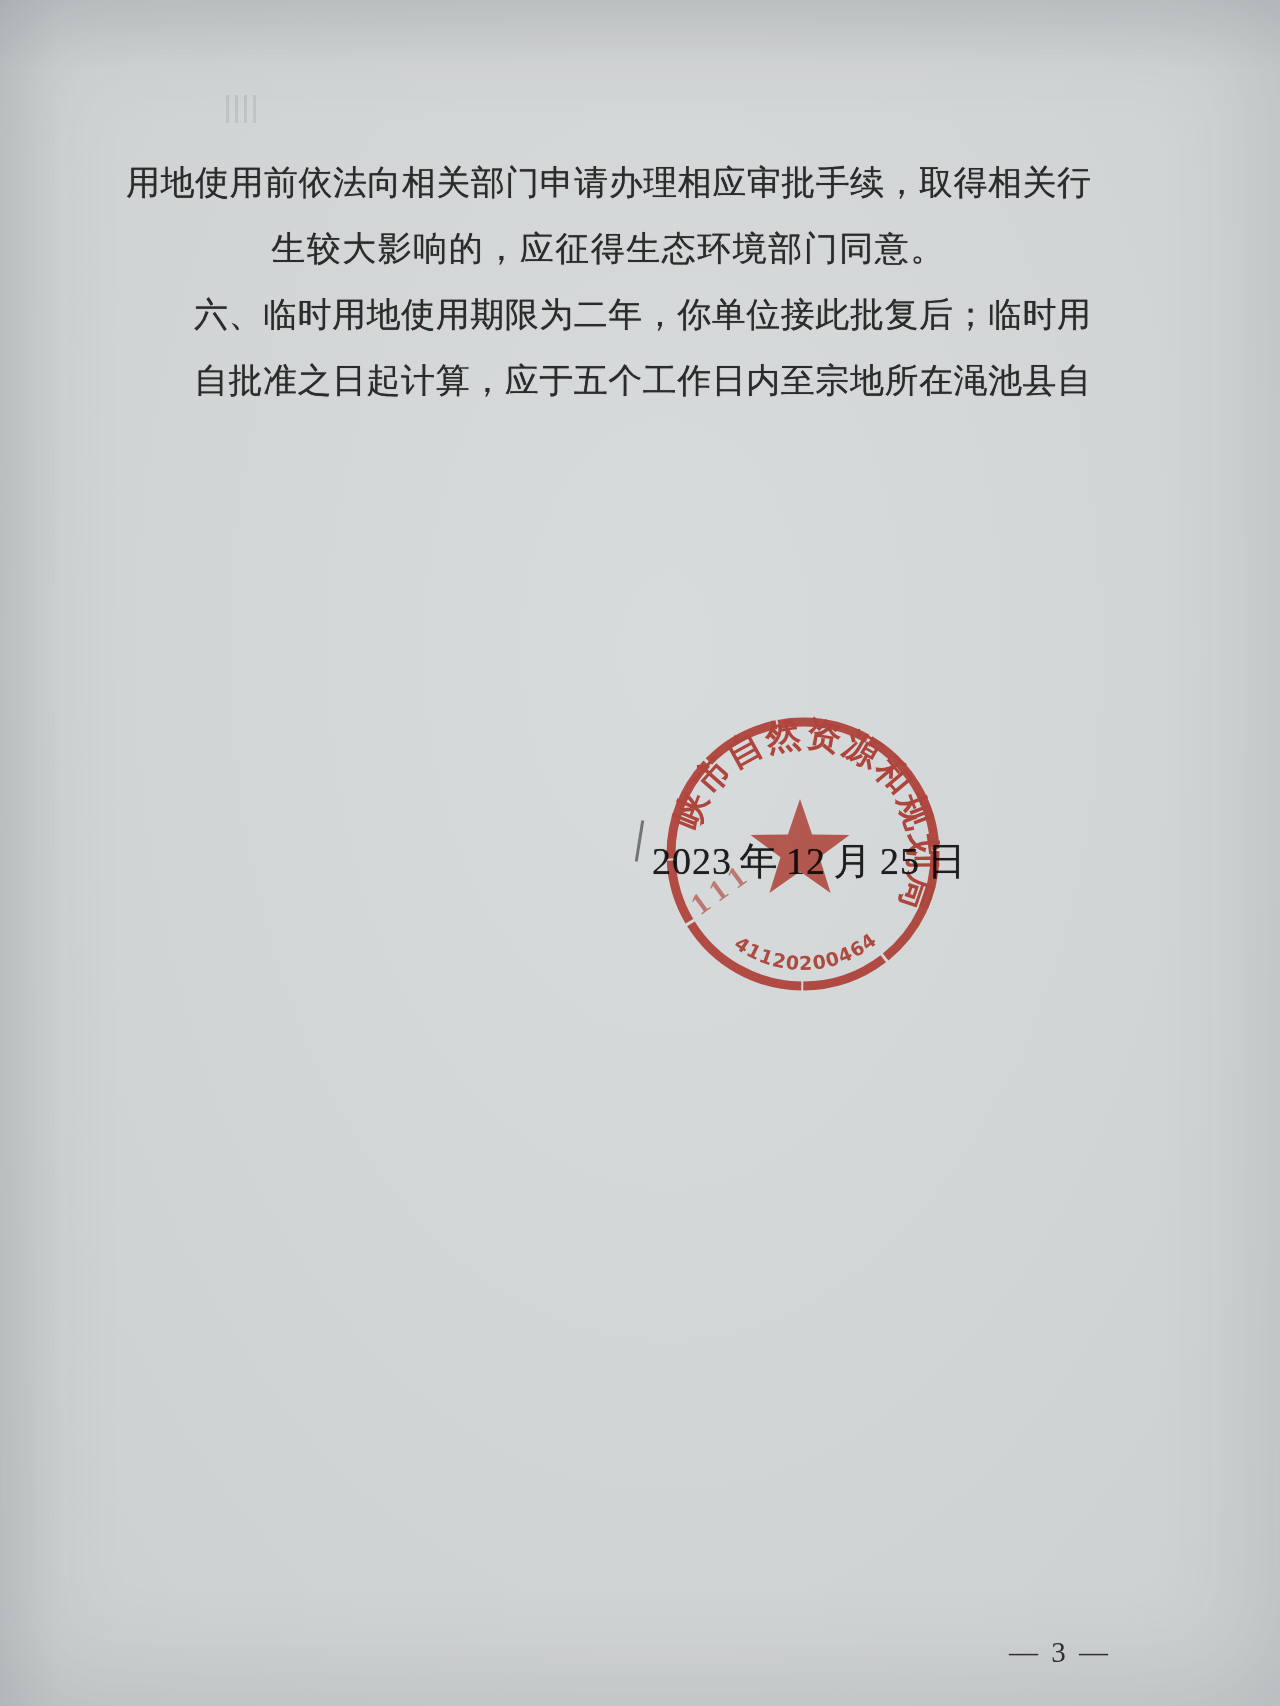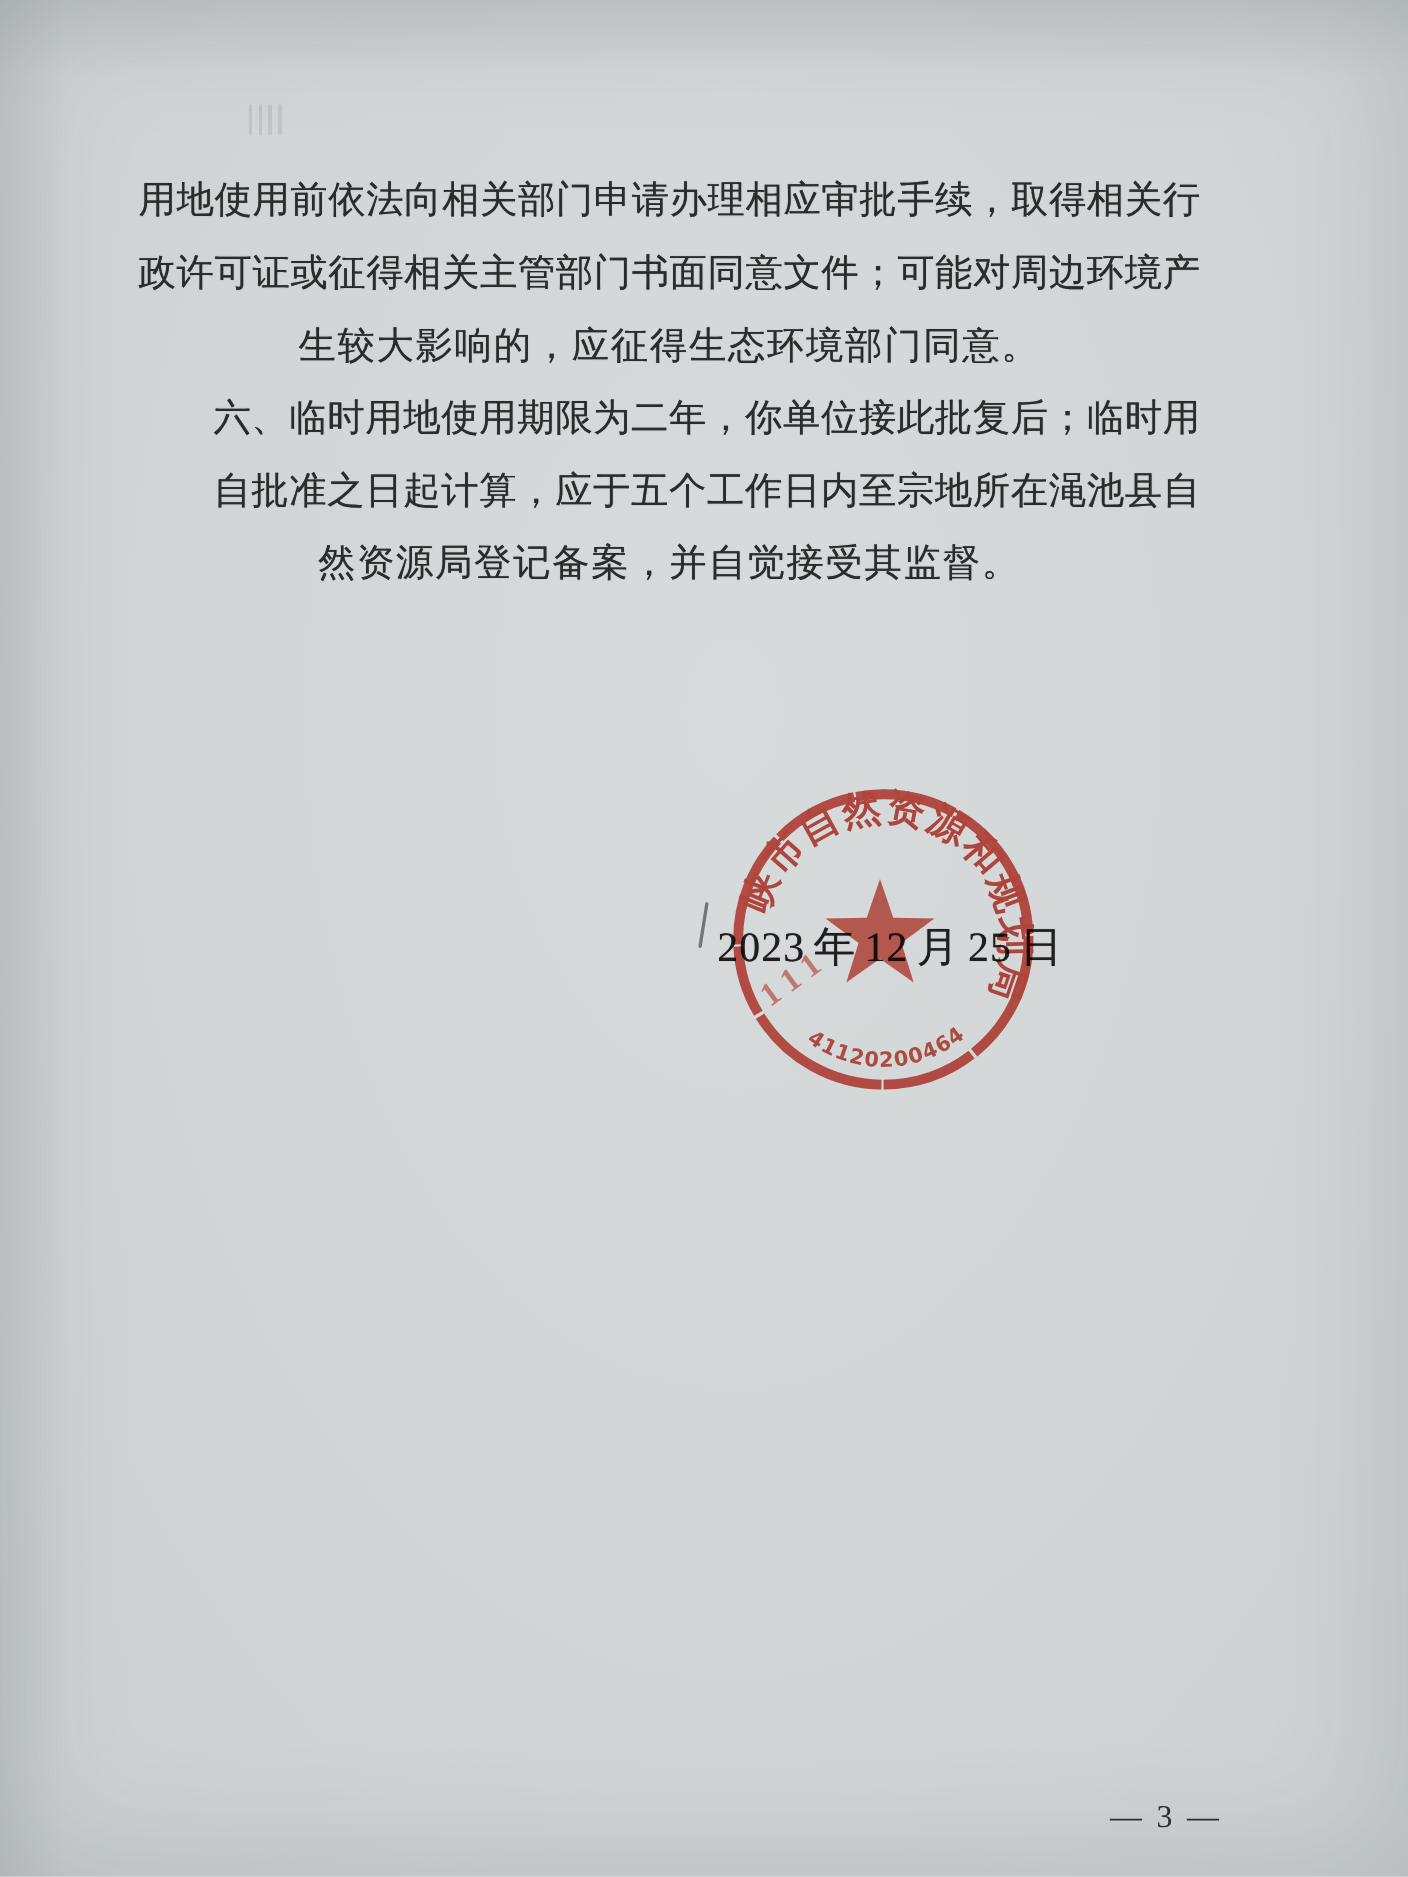--- a/index.html
+++ b/index.html
@@ -155,25 +155,23 @@
 </style>
 </head>
 <body>
 
 <div class="page">
 
   <div class="bleed-marks"></div>
 
   <div class="body-text">
     <div class="line fill">用地使用前依法向相关部门申请办理相应审批手续，取得相关行</div>
-    <div class="line fill">政许可证或征得相关主管部门书面同意文件；可能对周边环境产</div>
     <div class="line end">生较大影响的，应征得生态环境部门同意。</div>
     <div class="line fill indent">六、临时用地使用期限为二年，你单位接此批复后；临时用</div>
     <div class="line fill indent">自批准之日起计算，应于五个工作日内至宗地所在渑池县自</div>
-    <div class="line end">然资源局登记备案，并自觉接受其监督。</div>
   </div>
 
   <div class="stray-mark"></div>
 
   <div class="issue-date">2023 年 12 月 25 日</div>
 
   <svg class="seal-svg" viewBox="0 0 1280 1706" xmlns="http://www.w3.org/2000/svg" xmlns:xlink="http://www.w3.org/1999/xlink">
     <defs>
       <path id="sealOrgArc" d="M 697.3 831.5 A 108 108 0 1 1 899.2 903.0"></path>
       <path id="sealSerialArc" d="M 733.2 946.6 A 116 116 0 0 0 882.1 938.8"></path>

